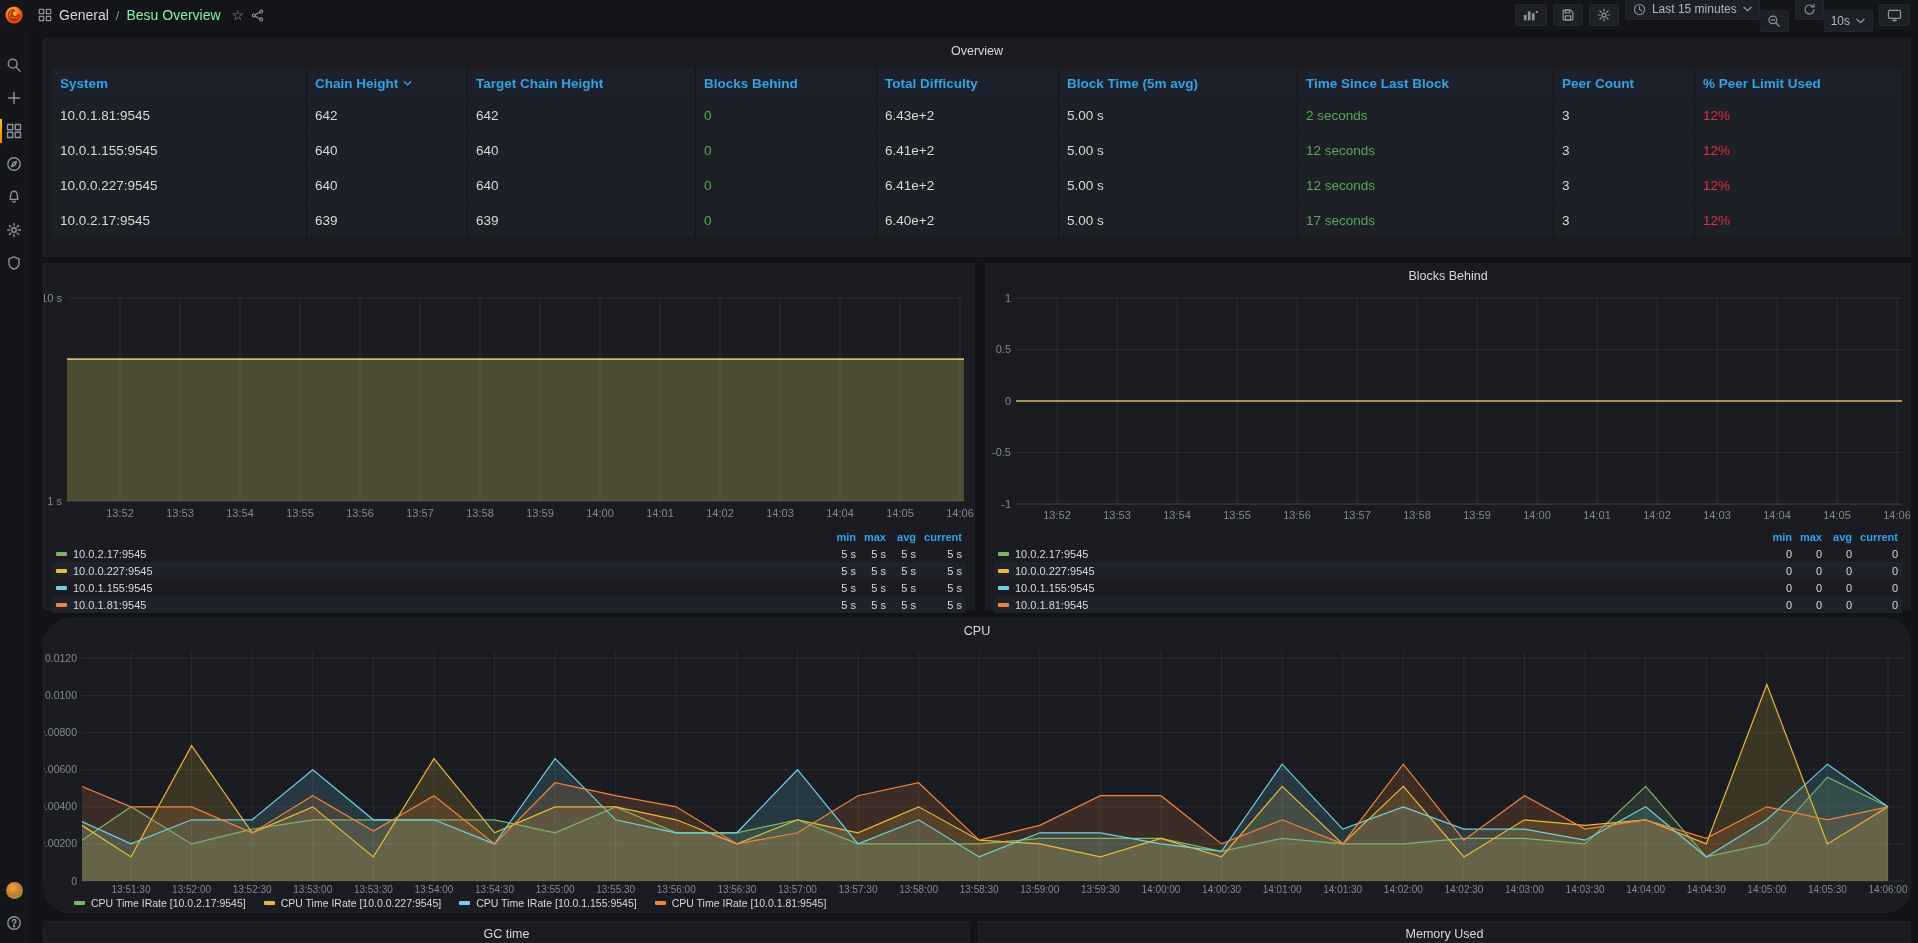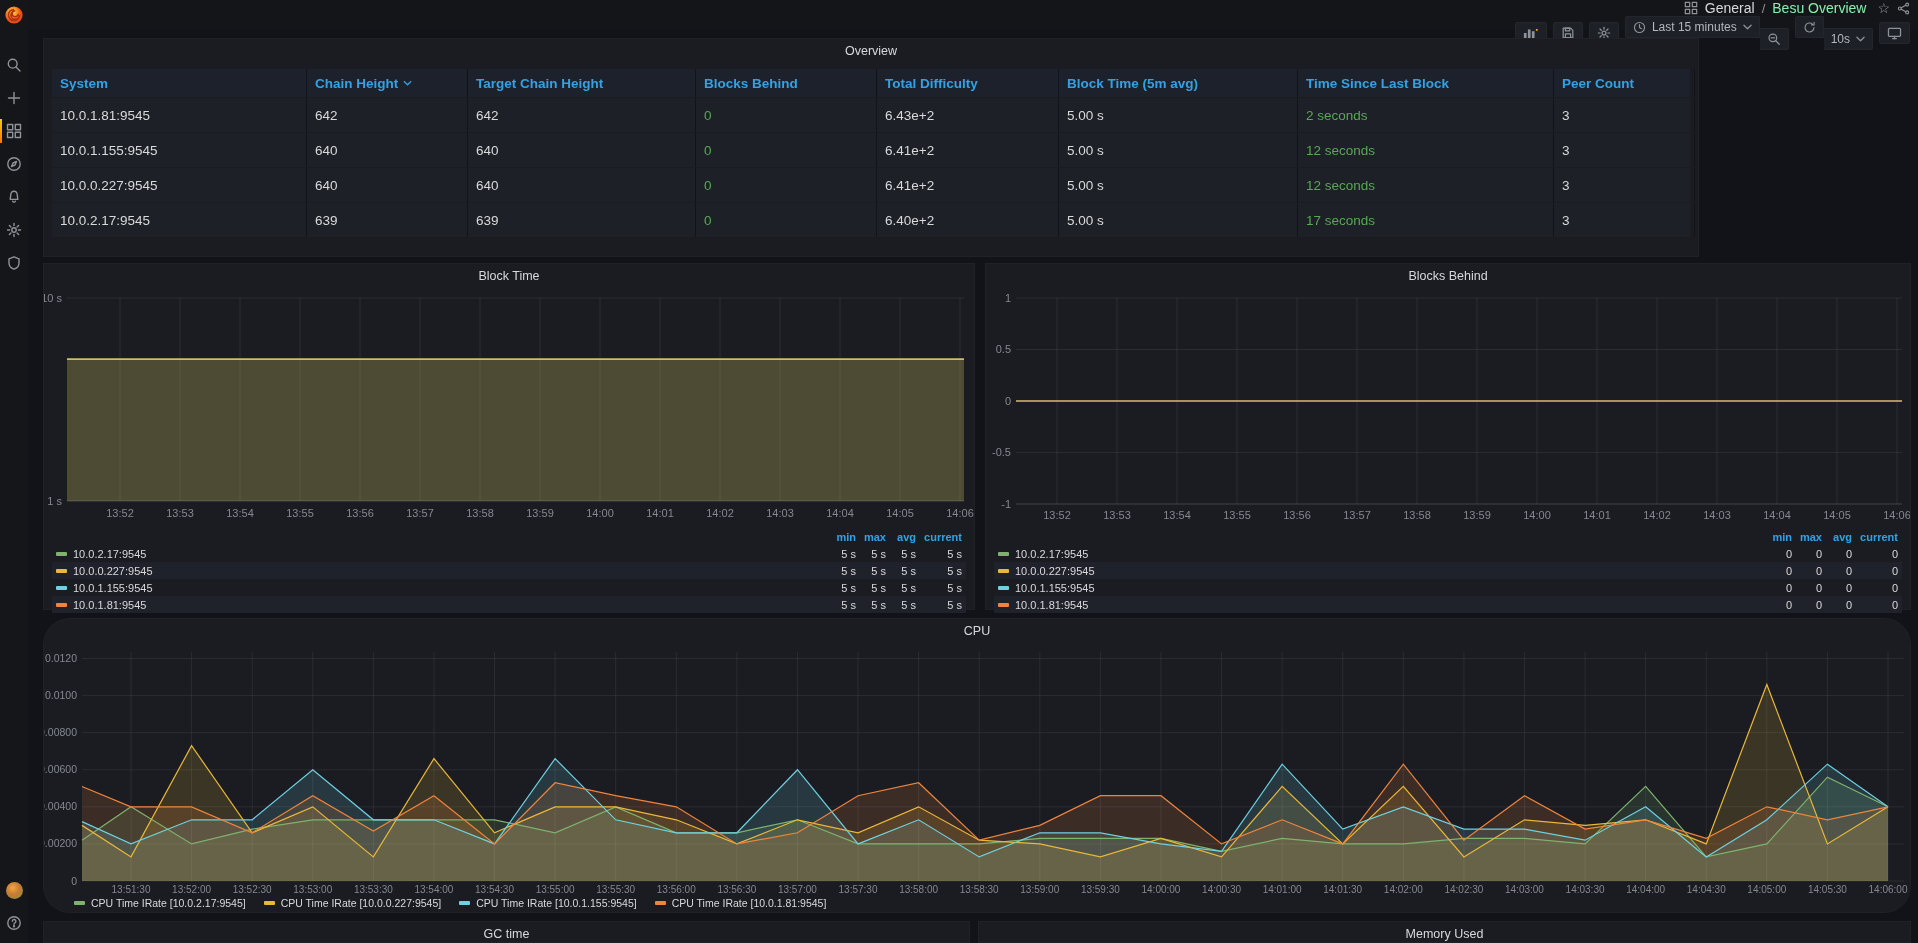--- a/index.html
+++ b/index.html
@@ -17,40 +17,40 @@
   .side-item.active::before { content:""; position:absolute; left:0; top:-2px; width:2px; height:24px;
     background:linear-gradient(#f2cc0c,#ff780a); }
   .side-bottom { margin-top:auto; display:flex; flex-direction:column; align-items:center; gap:14px; padding-bottom:10px; }
   .avatar { width:17px; height:17px; border-radius:50%;
     background:radial-gradient(circle at 40% 35%, #f2a73b 0%, #c77a35 45%, #7f9a3d 100%); cursor:pointer; }
   .icon-stroke { stroke:#8e9299; fill:none; stroke-width:1.4; stroke-linecap:round; stroke-linejoin:round; }
   .icon-fill { fill:#8e9299; }
 
   
   .navbar { position:absolute; left:28px; top:0; right:0; height:30px; background:#131519;
-    display:flex; align-items:flex-end; padding:0 8px 0 10px;flex-direction:column; }
+    display:flex; align-items:center; padding:0 8px 0 10px; }
   .crumb { display:flex; align-items:center; gap:7px; }
   .crumb-title { font-size:14px; color:#d8d9da; cursor:pointer; }
   .crumb-sep { color:#8e9299; font-size:13px; }
   .crumb-dash { color:#86efac; }
   .nav-star { color:#9aa0a6; font-size:14px; cursor:pointer; margin-left:4px; }
   .toolbar { margin-left:auto; display:flex; align-items:center; gap:6px;border-radius:7px; }
   .tb-btn { height:22px; min-width:26px; background:#1d2026; border:1px solid #24262c; border-radius:2px;
     display:flex; align-items:center; justify-content:center; gap:6px; padding:0 7px; cursor:pointer;
     color:#b4b7bc; font-size:12px; }
   .tb-group { display:flex; }
   .tb-group .tb-btn:first-child { border-top-right-radius:0; border-bottom-right-radius:0; }
   .tb-group .tb-btn:last-child { border-top-left-radius:0; border-bottom-left-radius:0; border-left:none;margin-top:12px; }
 
   
   .panel { position:absolute; background:#1a1c22; border:1px solid rgba(255,255,255,0.025); }
   .panel-title { position:absolute; top:5px; left:0; right:0; text-align:center; font-size:12.5px;
     color:#d8d9da; cursor:pointer; white-space:nowrap; }
 
-  #panel-overview { left:43px; top:38px;  width:1656px; height:219px; }
+  #panel-overview { left:43px; top:38px;  width:1868px; height:219px; }
   #panel-blocktime{ left:43px; top:263px; width:932px;  height:347px; }
   #panel-blocksbehind{ left:985px; top:263px; width:926px; height:347px; }
   #panel-cpu      { left:43px; top:618px; width:1868px; height:295px;border-radius:27px; }
   #panel-gc       { left:43px; top:921px; width:927px;  height:22px; overflow:hidden; }
   #panel-mem      { left:978px; top:921px; width:933px; height:22px; overflow:hidden; }
 
   
   .tbl { position:absolute; left:8px; right:8px; top:30px; }
   .tbl-row { display:grid; grid-template-columns:255px 161px 228px 181px 182px 239px 256px 141px 1fr;
     margin-bottom:1px; }
@@ -332,21 +332,20 @@
           <div class="cell">5.00 s</div>
           <div class="cell green">17 seconds</div>
           <div class="cell">3</div>
           <div class="cell red">12%</div>
         </div>
       </div>
   </div>
 </div>
 
 <div class="panel" id="panel-blocktime">
-  <div class="panel-title">Block Time</div>
   <svg id="svg-blocktime" class="chart-svg" style="top:22px;" width="930" height="242">
       <rect x="23" y="73.10908911978817" width="897" height="141.89091088021183" fill="#4e4b34"></rect>
       <line x1="23" y1="12" x2="920" y2="12" stroke="rgba(255,255,255,0.07)" stroke-width="1"></line>
       <text x="18" y="15.5" text-anchor="end" font-size="11" fill="#848890">10 s</text>
       <line x1="23" y1="215" x2="920" y2="215" stroke="rgba(255,255,255,0.07)" stroke-width="1"></line>
       <text x="18" y="218.5" text-anchor="end" font-size="11" fill="#848890">1 s</text>
       <line x1="76" y1="12" x2="76" y2="215" stroke="rgba(255,255,255,0.07)" stroke-width="1"></line>
       <text x="76" y="231" text-anchor="middle" font-size="11" fill="#848890">13:52</text>
       <line x1="136" y1="12" x2="136" y2="215" stroke="rgba(255,255,255,0.07)" stroke-width="1"></line>
       <text x="136" y="231" text-anchor="middle" font-size="11" fill="#848890">13:53</text>

